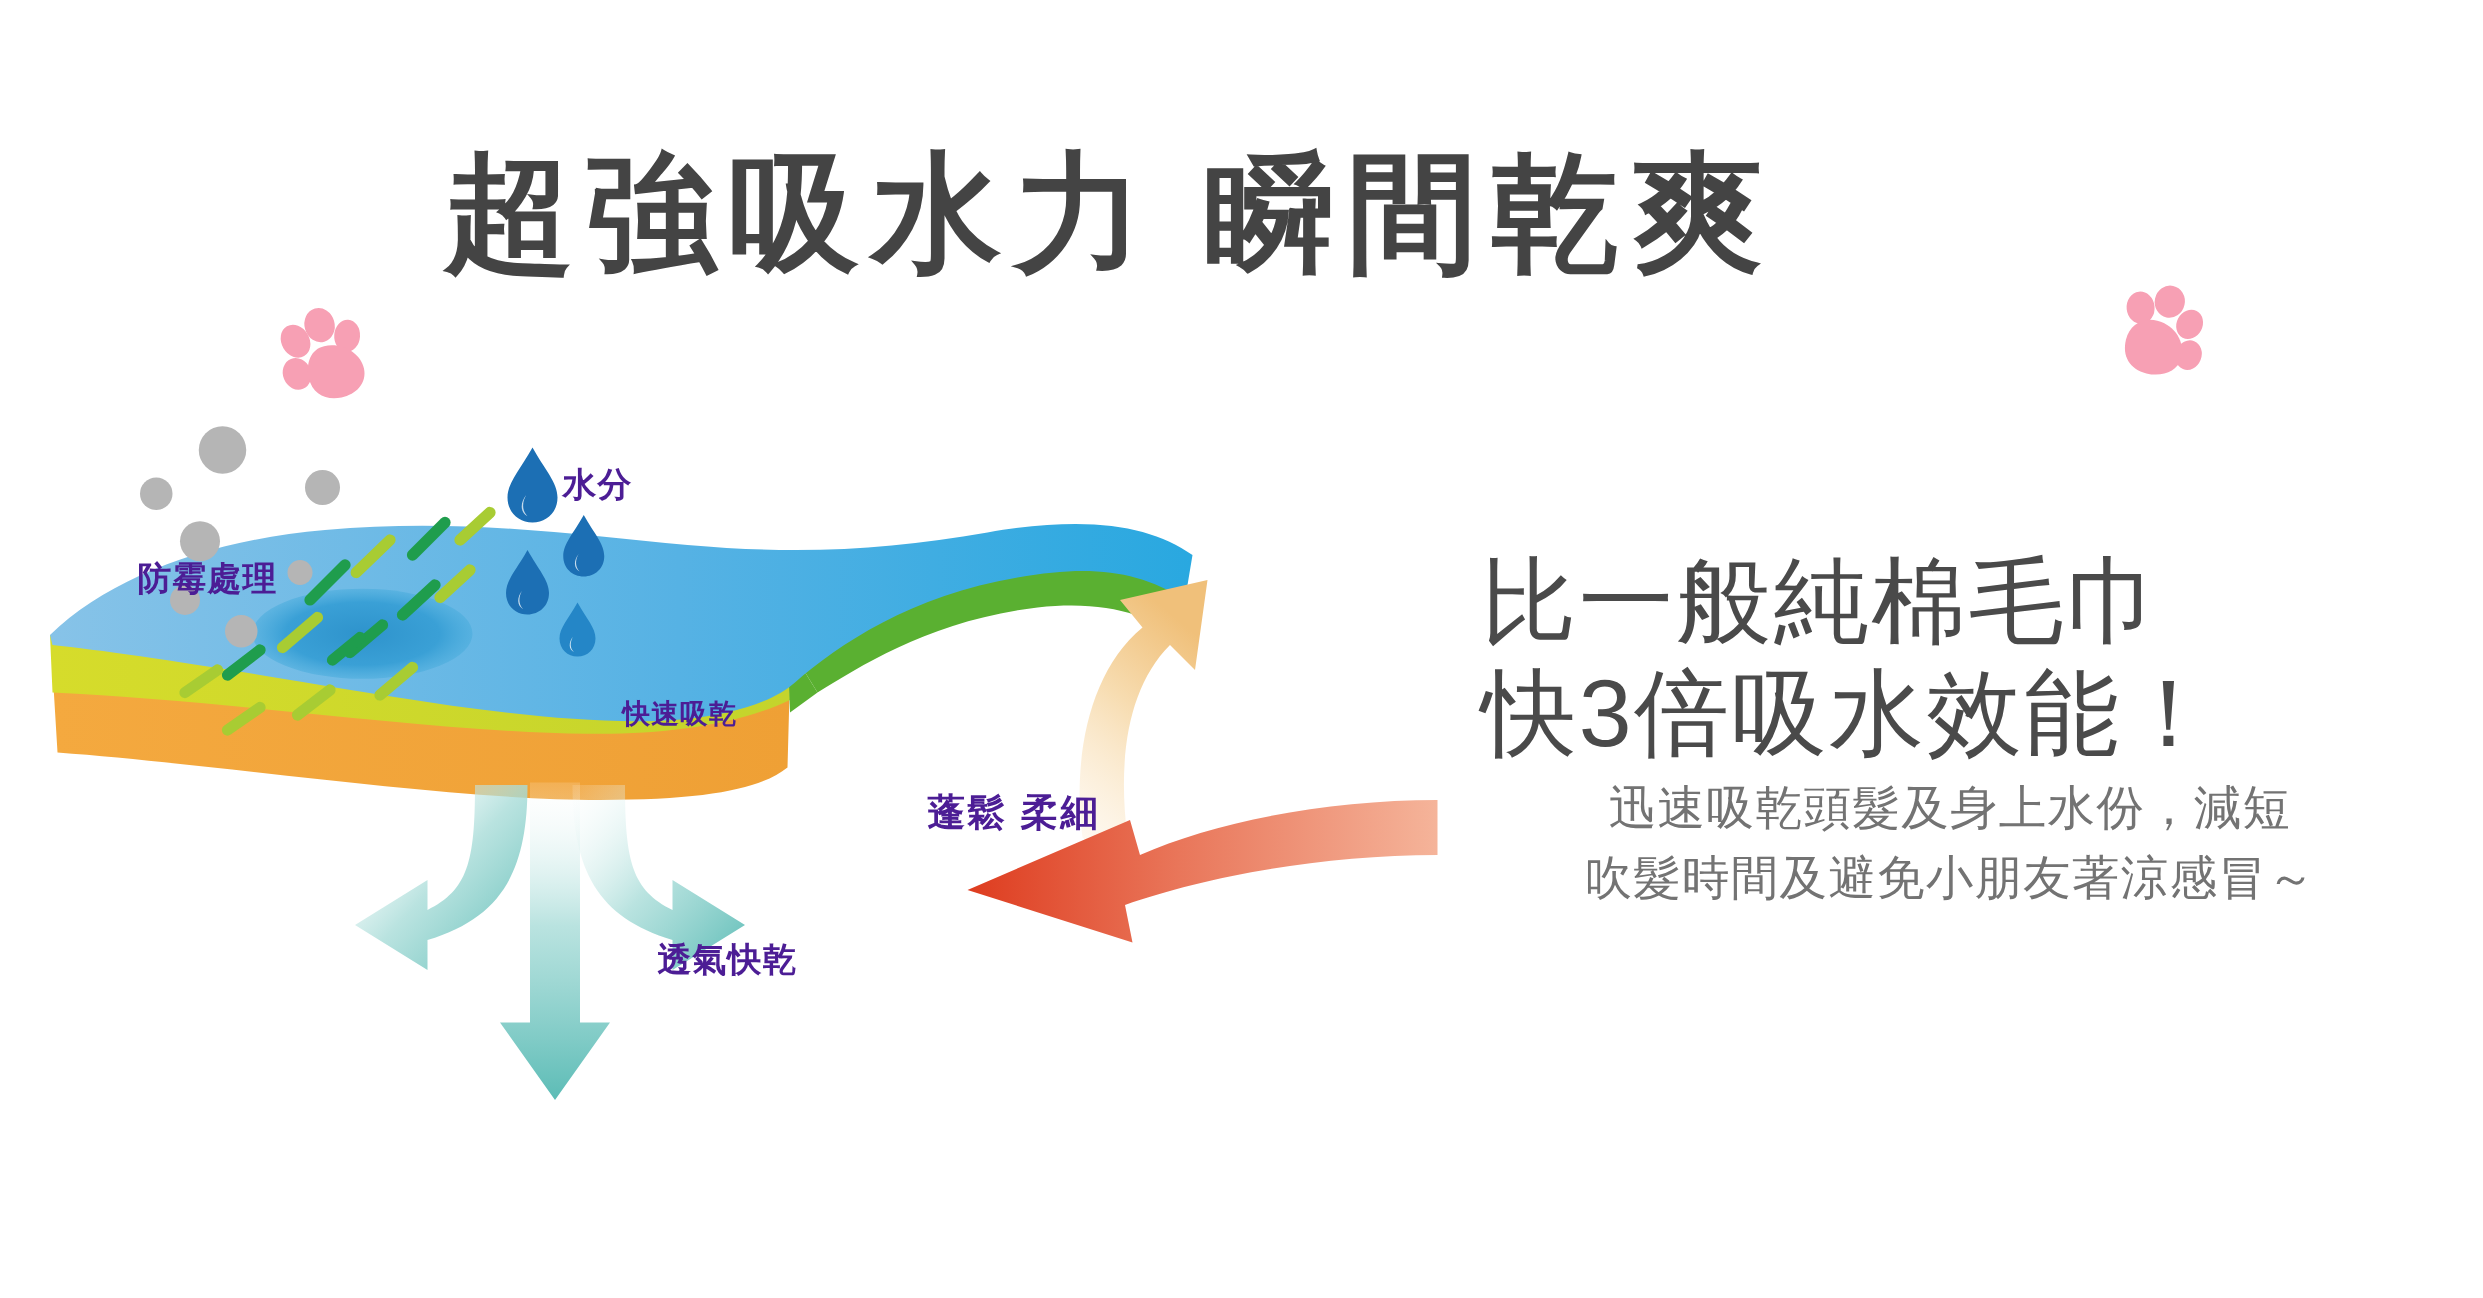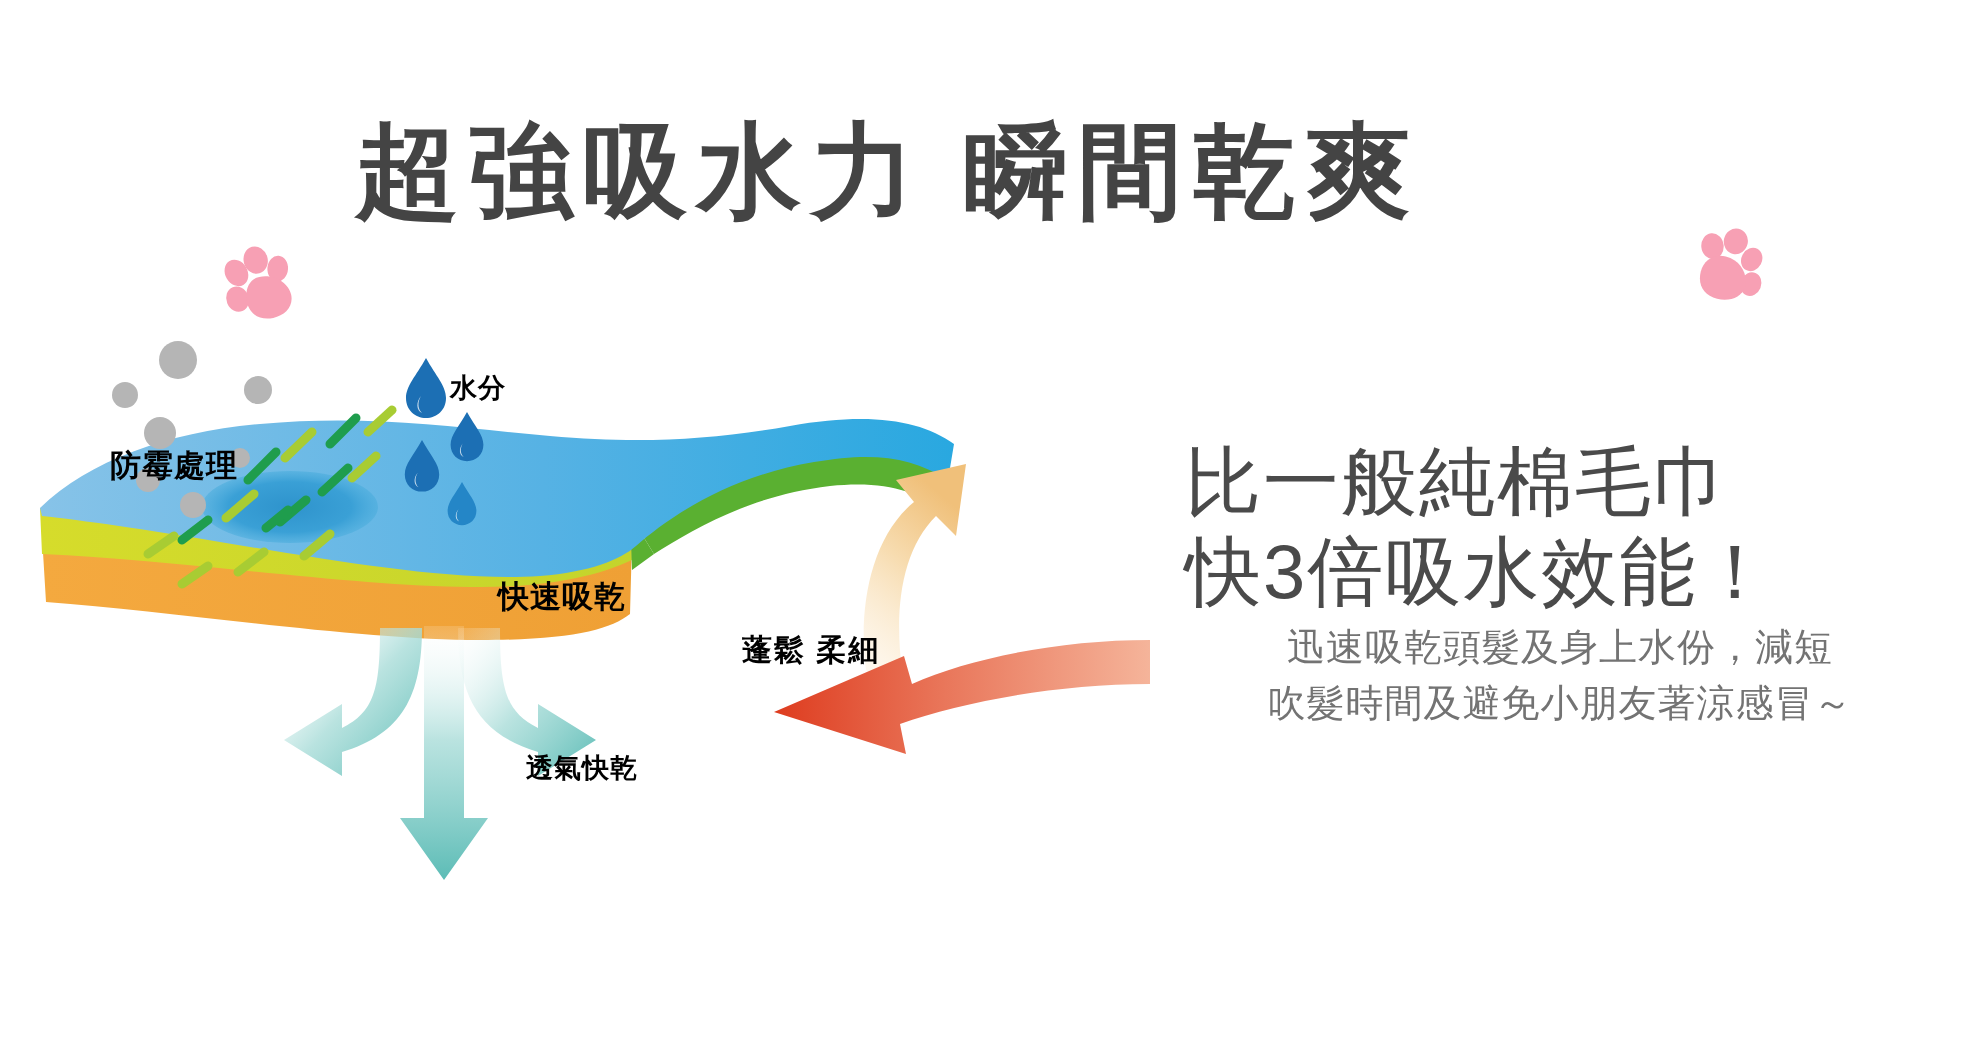--- a/index.html
+++ b/index.html
@@ -40,27 +40,27 @@
 
   
   #diagram {
     position: absolute;
     left: 30px; top: 340px;
     width: 1130px; height: 680px;
   }
   .diag-label {
     position: absolute;
     font-weight: 700;
-    color: #000000;
+    color: #4c1d95;
     white-space: nowrap;
     letter-spacing: 1px;
   }
-  #label-mold    { left: 80px;  top: 105px; font-size: 31px; }
+  #label-mold    { left: 80px;  top: 105px; font-size: 27px; }
   #label-water   { left: 420px; top: 30px;  font-size: 27px; }
-  #label-absorb  { left: 468px; top: 236px; font-size: 31px; }
+  #label-absorb  { left: 468px; top: 216px; font-size: 22px; }
   #label-fluffy  { left: 712px; top: 290px; font-size: 30px; letter-spacing: 2px; text-align: center; }
   #label-breath  { left: 496px; top: 410px; font-size: 27px; text-align: center; }
 
   
   #right-panel {
     position: absolute;
     left: 1185px; top: 415px;
     width: 760px;
   }
   #fiber-badge {

